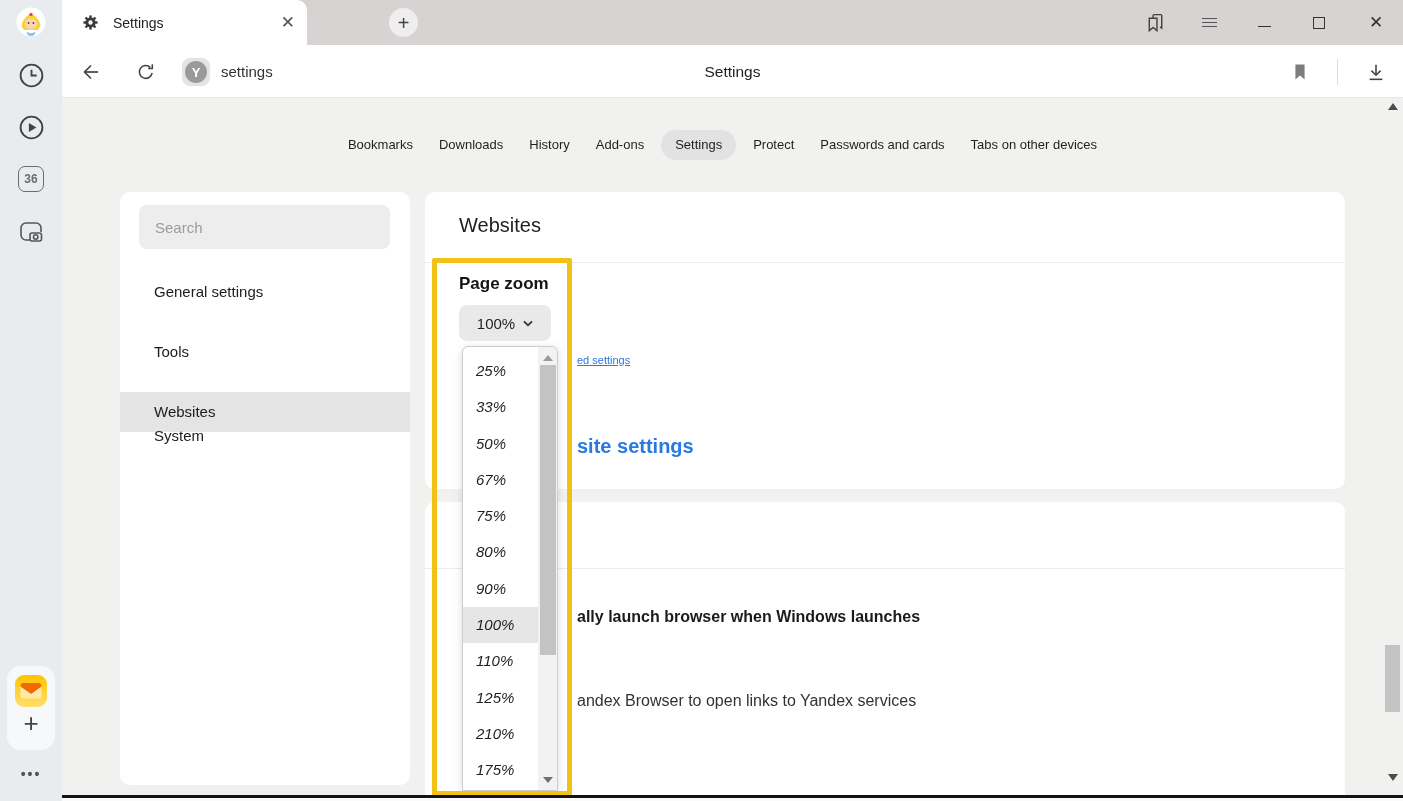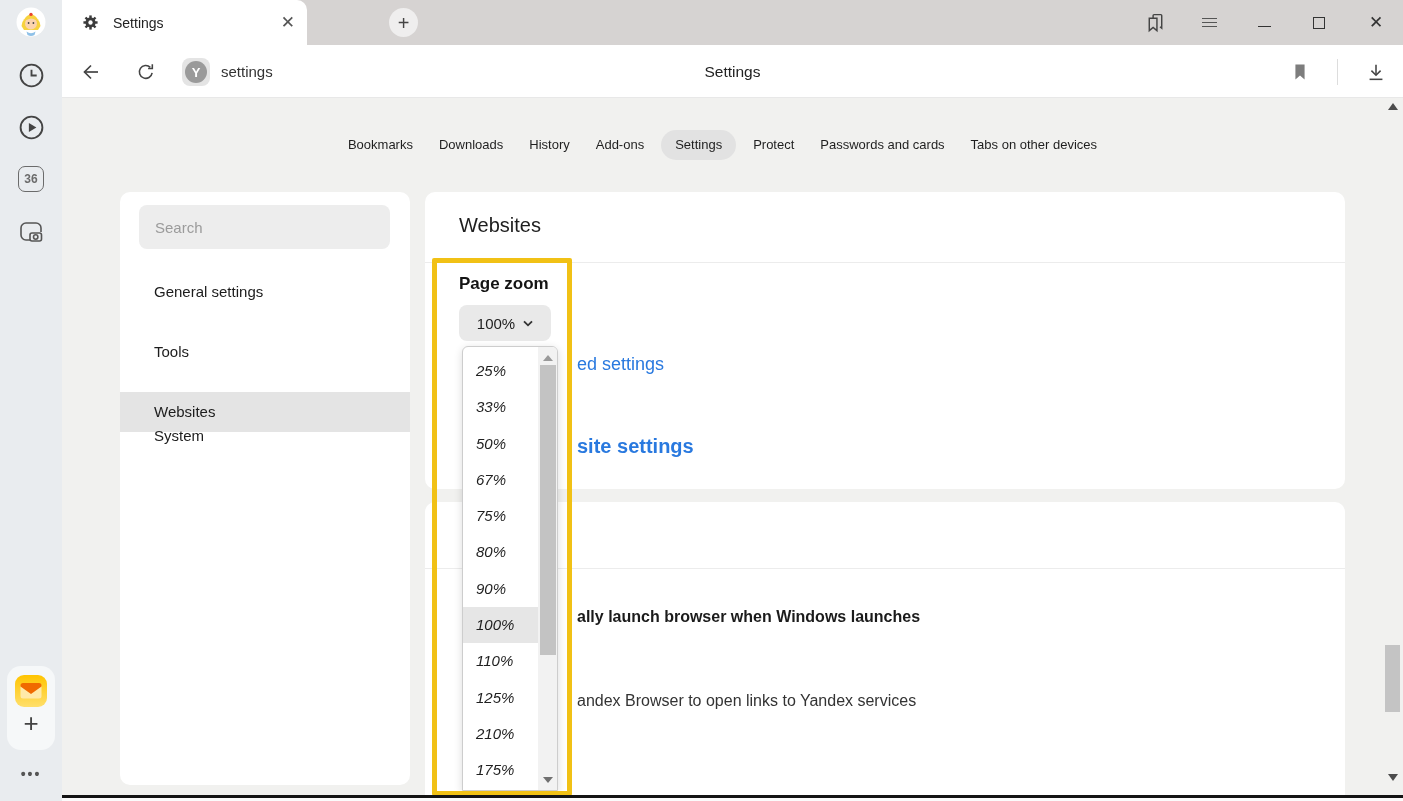--- a/index.html
+++ b/index.html
@@ -63,21 +63,21 @@
   .search::placeholder { color:#9b9b9b; }
   .nav-item { position:absolute; left:120px; width:290px; height:40px; line-height:40px; padding-left:34px;
               font-size:15px; color:#1c1c1c; }
   .nav-item.selected { background:#e4e4e4; }
 
   
   .card1 { left:425px; top:192px; width:920px; height:297px; background:#fff; border-radius:10px; }
   .card2 { left:425px; top:502px; width:920px; height:293px; background:#fff; border-radius:10px 10px 0 0; }
   .card-title { left:459px; top:214px; font-size:20px; color:#1e1e1e; }
   .divider { height:1px; background:#ececec; width:920px; left:425px; }
-  .link-frag { font-size:18px; color:#2979df; }
+  .link-frag { font-size:11px; color:#2979df;text-decoration:underline; }
   .bold-link-frag { font-size:20px; color:#2979df; font-weight:bold; }
   .sys-bold { font-size:16px; color:#1b1b1b; font-weight:bold; }
   .sys-reg { font-size:16px; color:#333; }
 
   
   .pz-label { left:459px; top:274px; font-size:17px; font-weight:bold; color:#141414; z-index:2; }
   .pz-btn { left:459px; top:305px; width:92px; height:36px; background:#e9e9e9; border-radius:8px; z-index:2;
             display:flex; align-items:center; justify-content:center; gap:8px; font-size:15px; color:#1f1f1f; }
 
   

